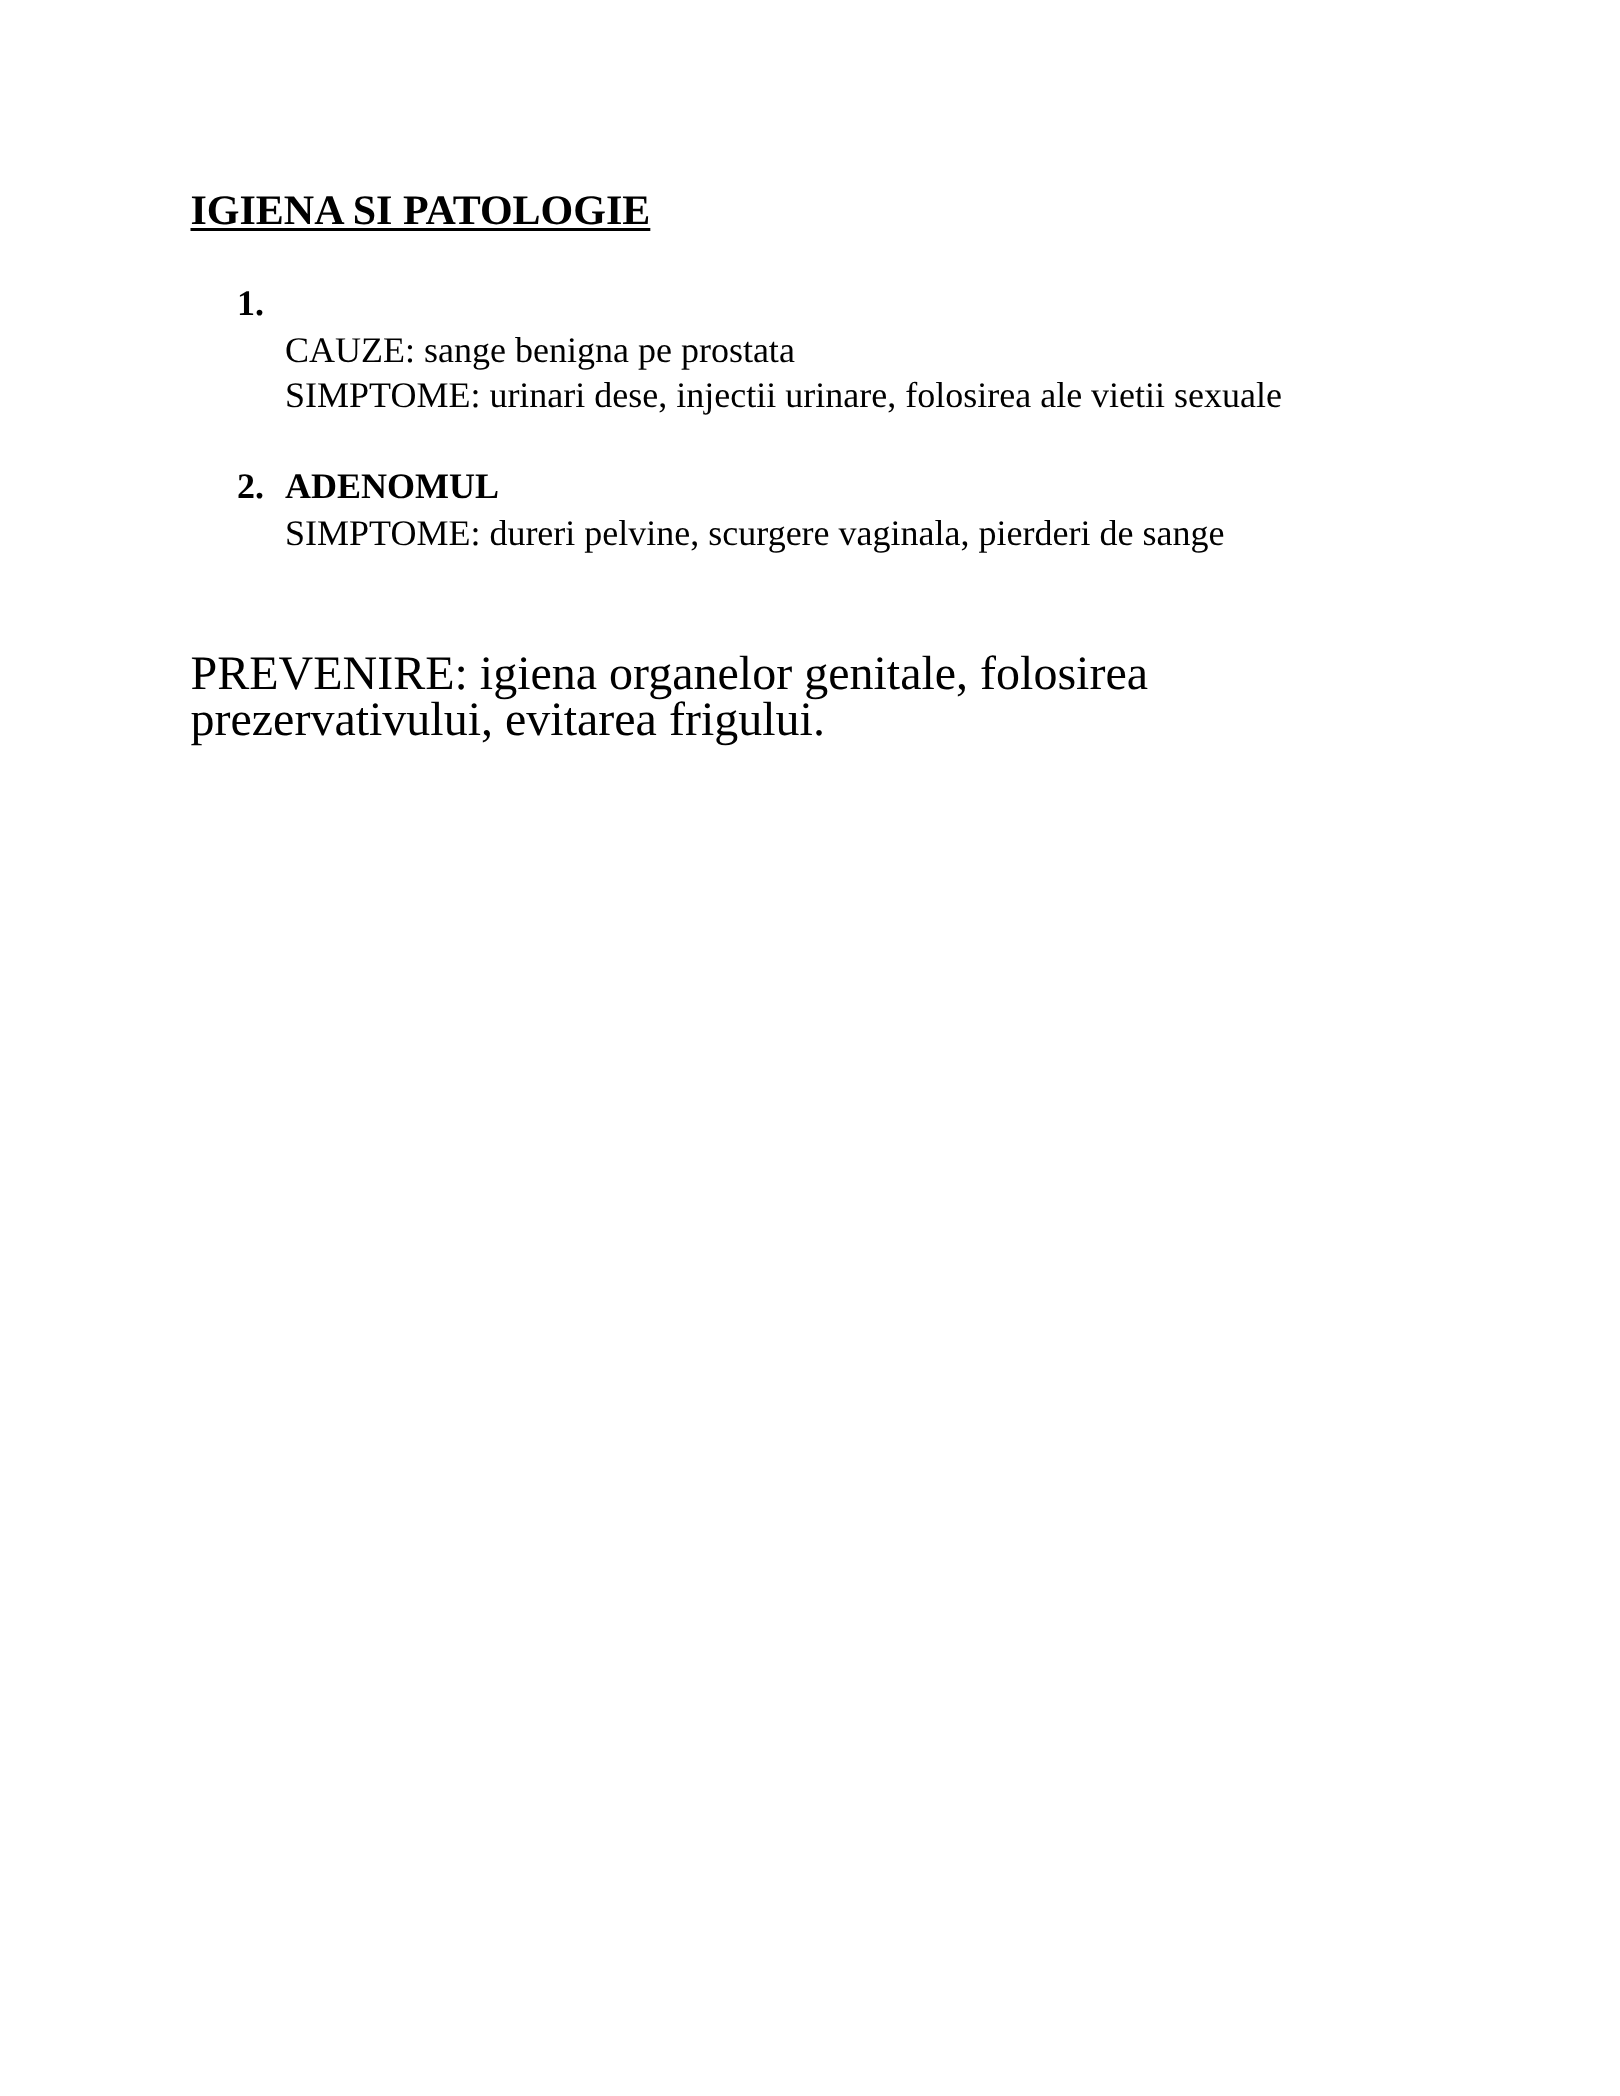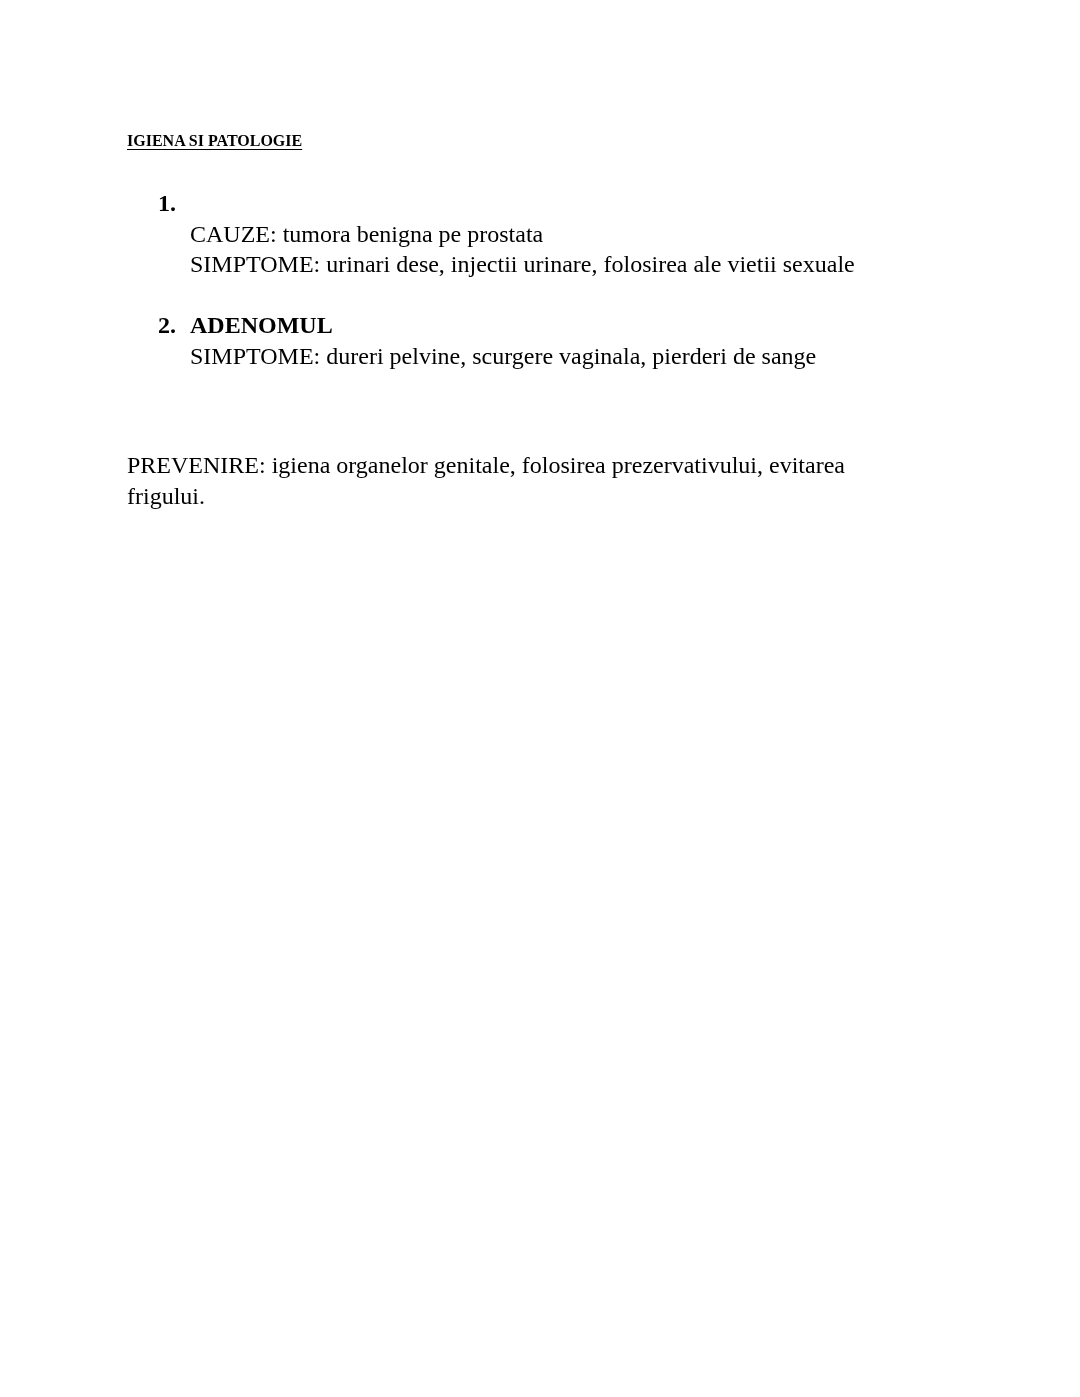--- a/index.html
+++ b/index.html
@@ -19,21 +19,21 @@
       position: absolute;
       left: 0; top: 0;
       width: 1080px;
       height: 1397px;
       background: #ffffff;
     }
     .title {
       position: absolute;
       left: 127px;
       top: 126px;
-      font-size: 16px;
+      font-size: 28px;
       font-weight: bold;
       text-decoration: underline;
       text-underline-offset: 3px;
       line-height: 30px;
       margin: 0;
       white-space: nowrap;
     }
     .item {
       position: absolute;
       left: 158px;
@@ -51,37 +51,37 @@
       width: 32px;
       display: inline-block;
     }
     .item-line {
       padding-left: 32px;
       white-space: nowrap;
     }
     .prev {
       position: absolute;
       left: 127px;
-      top: 450px;
+      top: 433px;
       width: 760px;
-      font-size: 24px;
+      font-size: 32px;
       line-height: 30.5px;
     }
   </style>
 </head>
 <body>
 
 <div class="page">
   <h1 class="title">IGIENA SI PATOLOGIE</h1>
 
   <div class="item item-1">
     <div class="item-head">
       <span class="item-num">1.</span>
     </div>
-    <div class="item-line">CAUZE: tumora benigna pe prostata</div>
+    <div class="item-line">CAUZE: sange benigna pe prostata</div>
     <div class="item-line">SIMPTOME: urinari dese, injectii urinare, folosirea ale vietii sexuale</div>
   </div>
 
   <div class="item item-2">
     <div class="item-head">
       <span class="item-num">2.</span>
       <span>ADENOMUL</span>
     </div>
     <div class="item-line">SIMPTOME: dureri pelvine, scurgere vaginala, pierderi de sange</div>
   </div>

